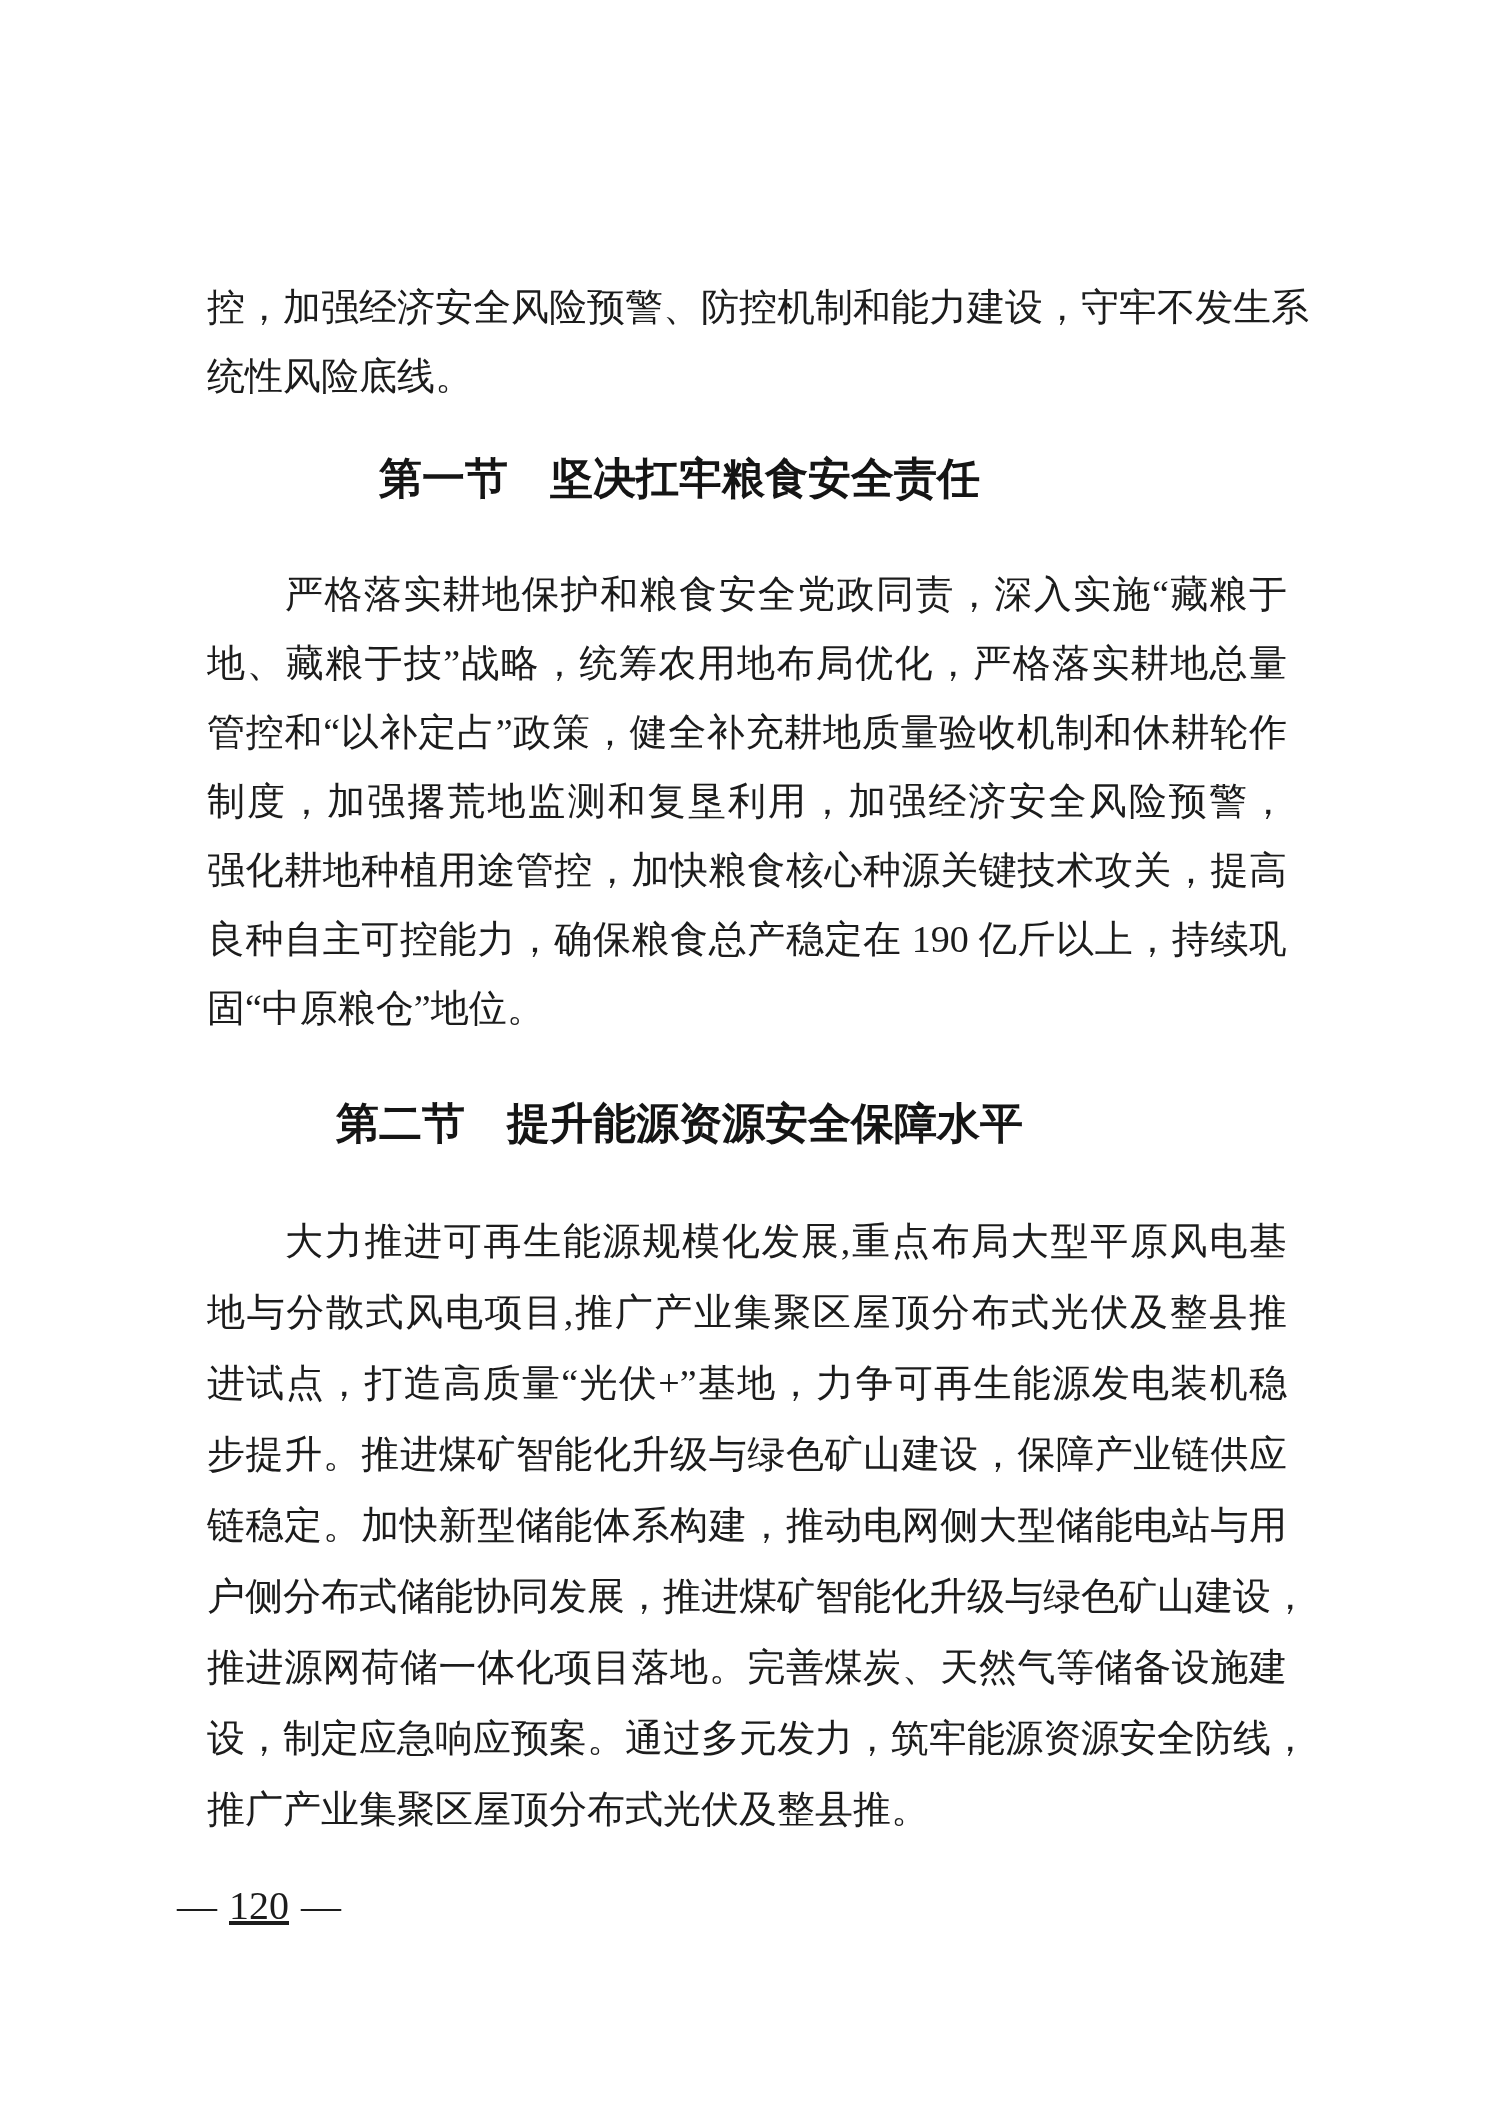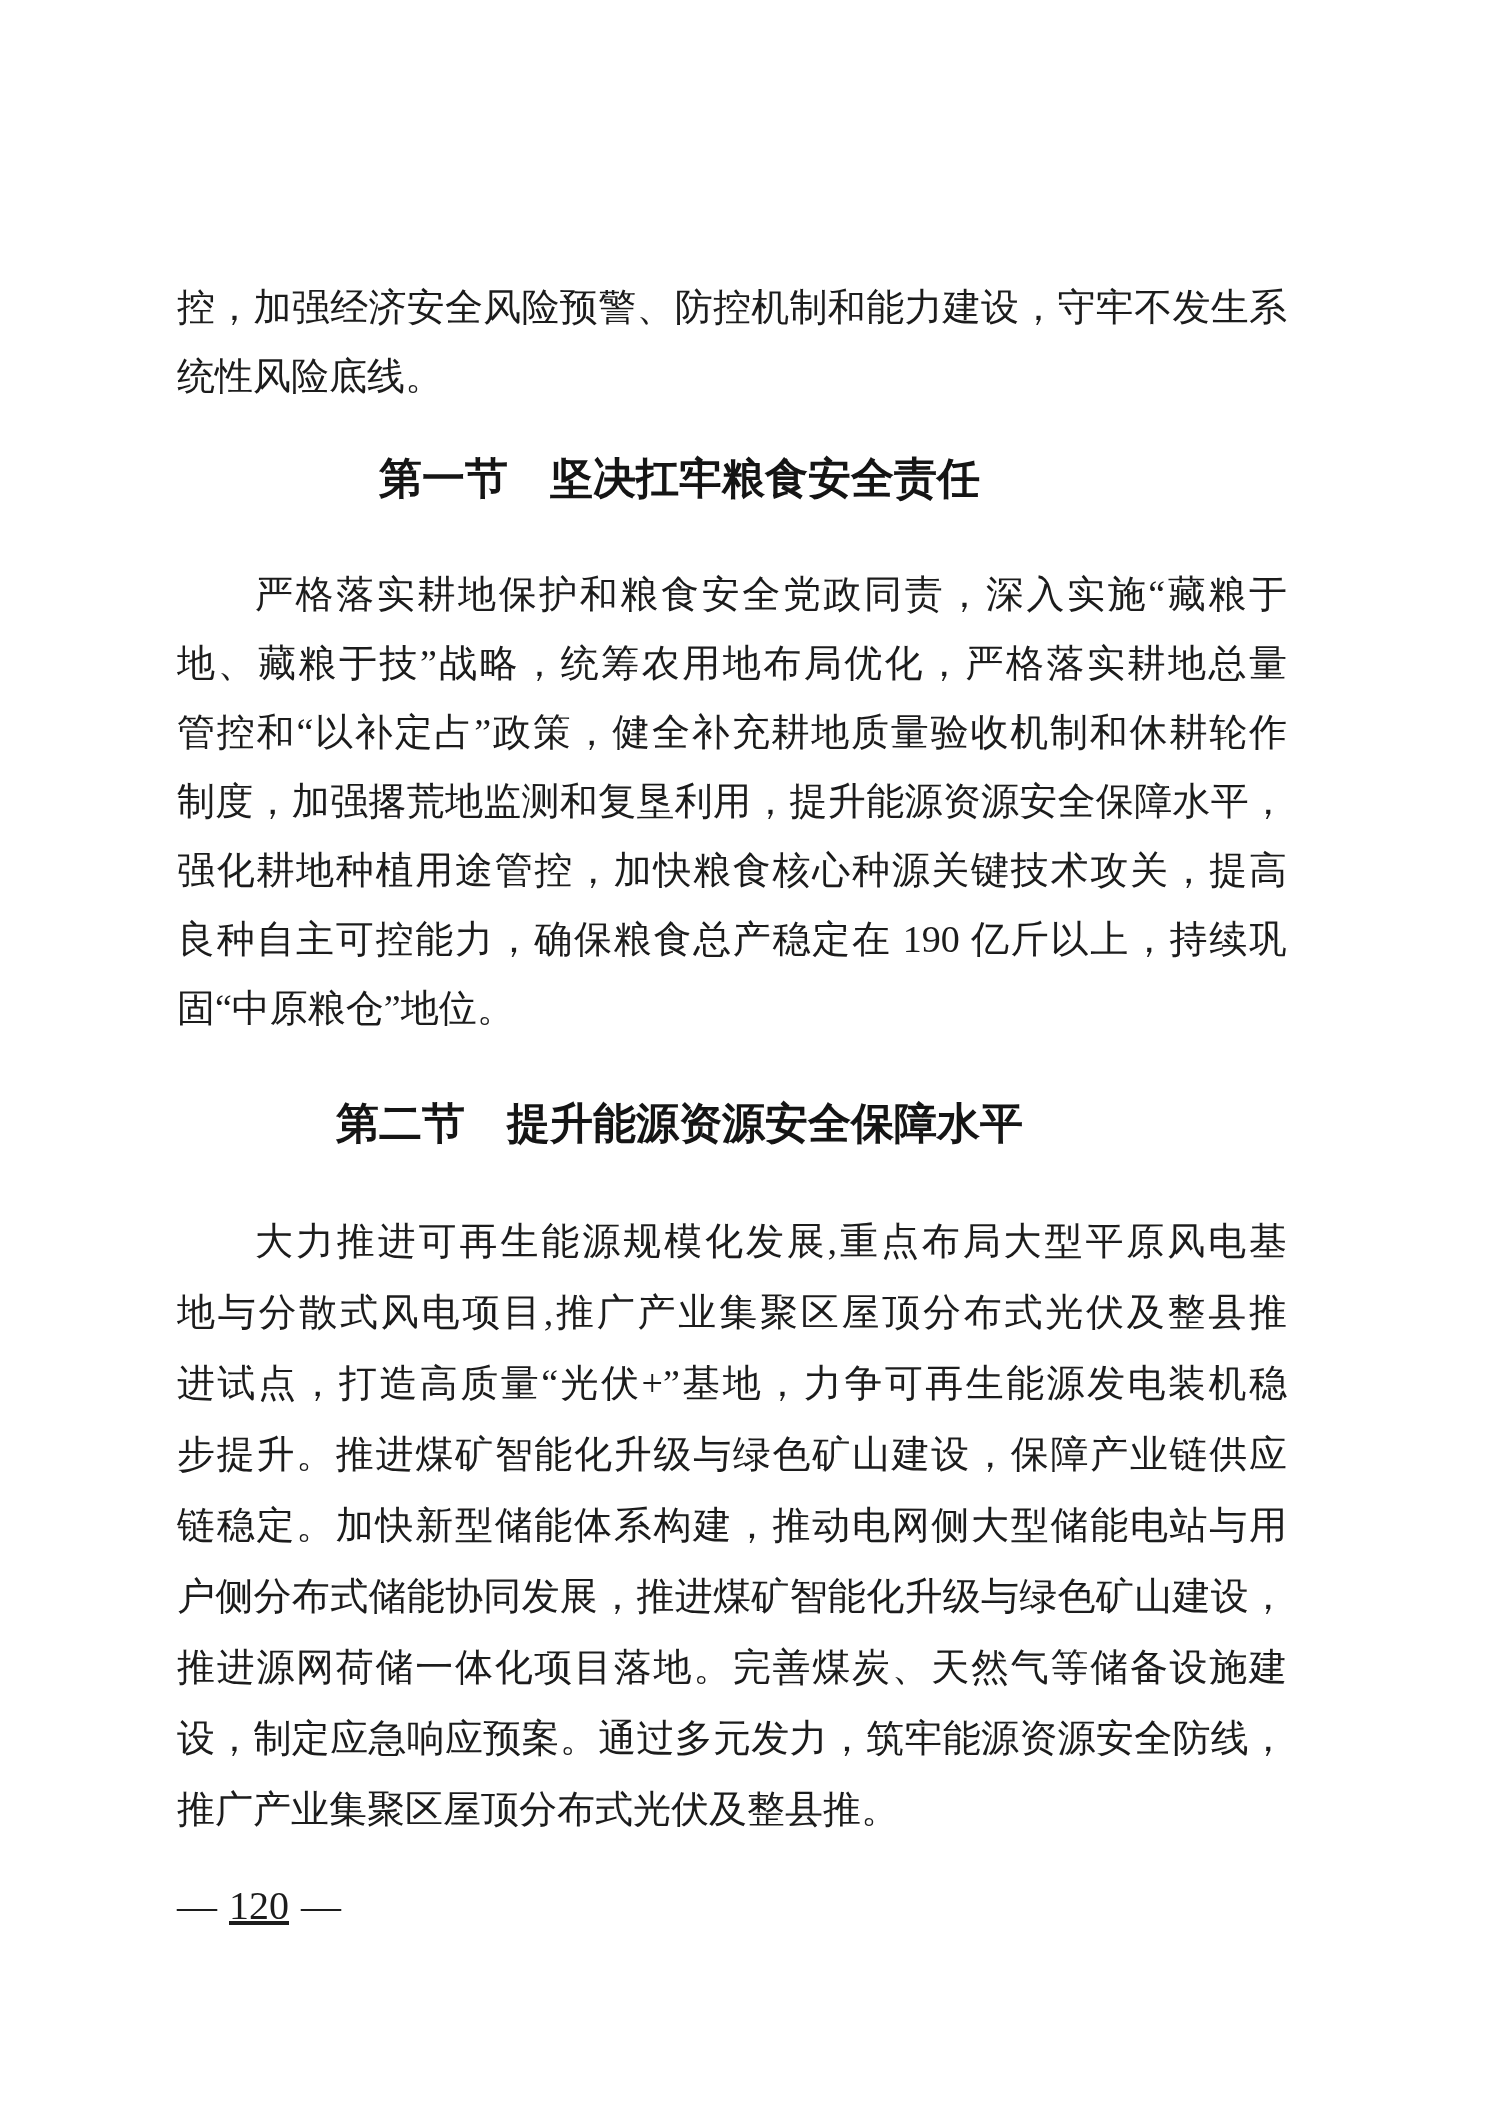--- a/index.html
+++ b/index.html
@@ -22,20 +22,21 @@
     width: 1110px;
   }
   .line {
     height: 69px;
     line-height: 69px;
     font-size: 38px;
     letter-spacing: 0;
     text-align: justify;
     text-align-last: justify;
     white-space: nowrap;
+    margin-left: 30px;
   }
   .para3 .line {
     height: 71px;
     line-height: 71px;
   }
   .line.lastline {
     text-align: left;
     text-align-last: left;
   }
   .line.indent {
@@ -88,21 +89,21 @@
   </div>
 
   <div class="heading h1">
     <span>第一节</span><span class="heading-title">坚决扛牢粮食安全责任</span>
   </div>
 
   <div class="textblock para2">
     <div class="line indent">严格落实耕地保护和粮食安全党政同责，深入实施“藏粮于</div>
     <div class="line">地、藏粮于技”战略，统筹农用地布局优化，严格落实耕地总量</div>
     <div class="line">管控和“以补定占”政策，健全补充耕地质量验收机制和休耕轮作</div>
-    <div class="line">制度，加强撂荒地监测和复垦利用，提升能源资源安全保障水平，</div>
+    <div class="line">制度，加强撂荒地监测和复垦利用，加强经济安全风险预警，</div>
     <div class="line">强化耕地种植用途管控，加快粮食核心种源关键技术攻关，提高</div>
     <div class="line">良种自主可控能力，确保粮食总产稳定在 190 亿斤以上，持续巩</div>
     <div class="line lastline">固“中原粮仓”地位。</div>
   </div>
 
   <div class="heading h2">
     <span>第二节</span><span class="heading-title">提升能源资源安全保障水平</span>
   </div>
 
   <div class="textblock para3">

